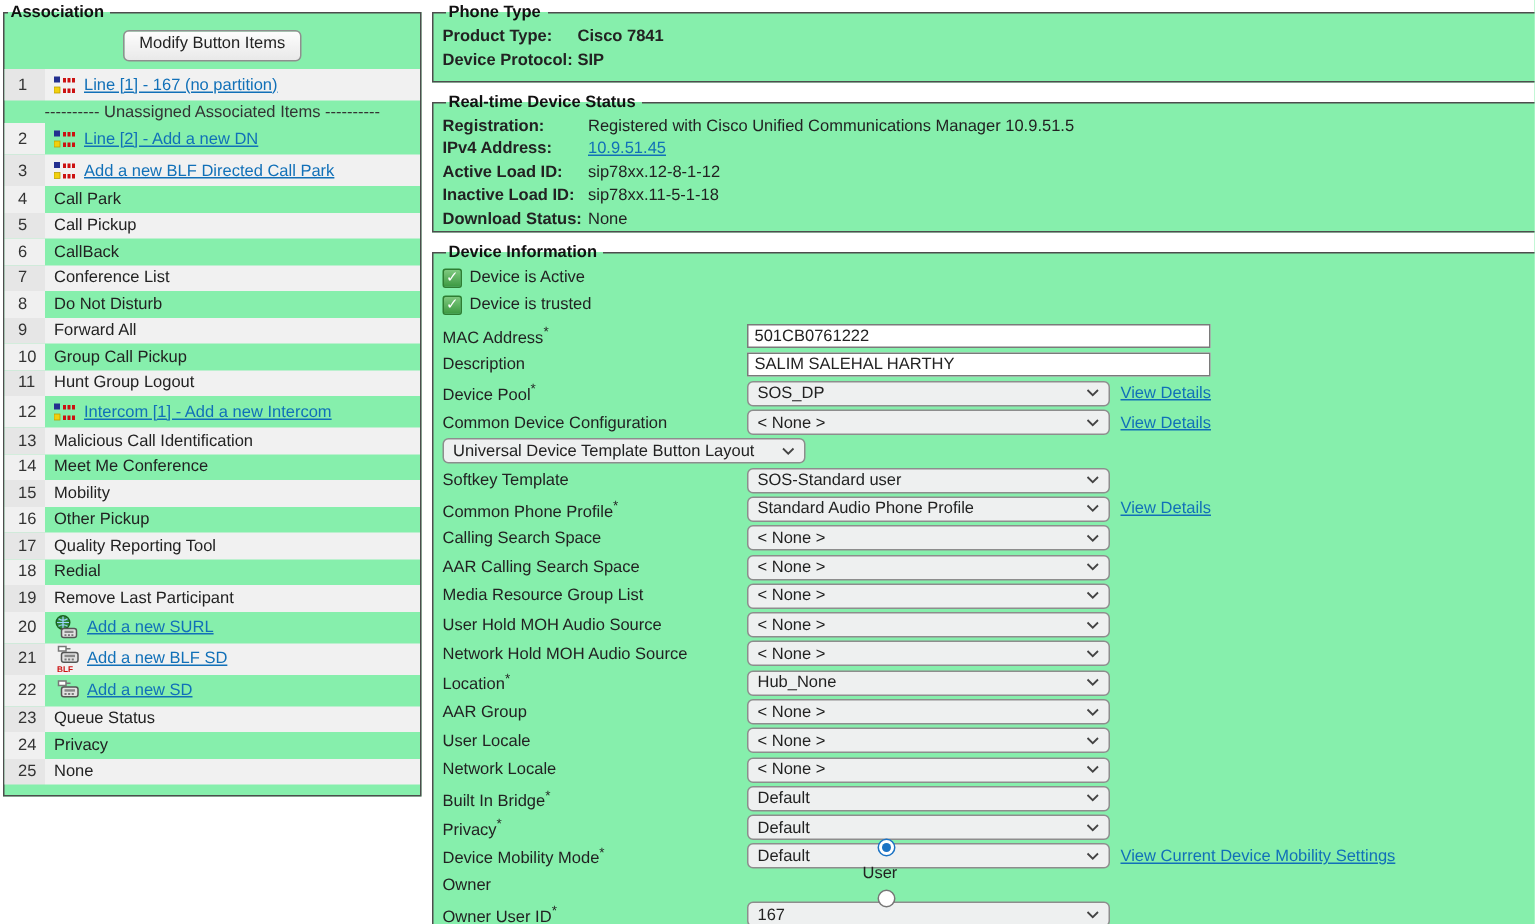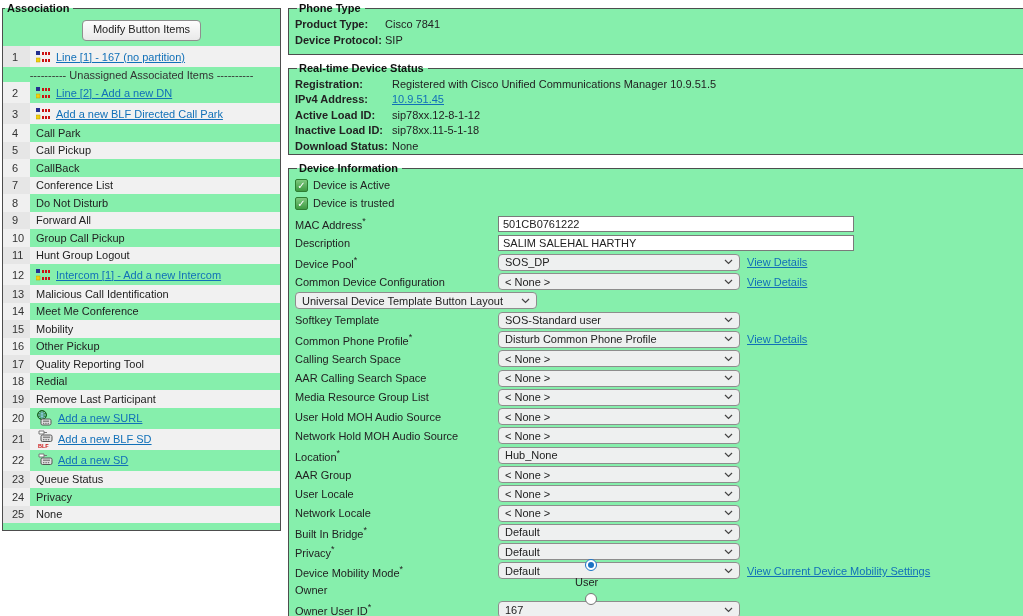--- a/index.html
+++ b/index.html
@@ -35,21 +35,21 @@
   }
   .assoc-row.tall .rbody { min-height:21px; }
   .icon-cell { display:inline-flex; margin-right:4px; flex:none; }
   .sep-row { height:15px; display:flex; align-items:center; justify-content:center; color:#333; }
 
   
   #right-col { position:absolute; left:288px; top:0; width:740px; }
   #phone-type { margin-top:2px; height:53px; padding:2px 0 0 6px; }
   .pt-row { line-height:16px; display:flex; }
   .pt-label { font-weight:bold; width:90px; flex:none; }
-  .pt-value { font-weight:normal; }
+  .pt-value { font-weight:bold; }
   #device-status { margin-top:7px; height:93px; padding:3px 0 0 6px; }
   .ds-row { line-height:15.4px; display:flex; }
   .ds-label { font-weight:bold; width:97px; flex:none; }
   #device-info { margin-top:7px; height:465px; padding:2px 0 0 6px; }
 
   .chk-row { height:18px; display:flex; align-items:center; }
   .chkbox {
     width:13px; height:13px; margin-right:5px; border-radius:2px; flex:none;
     background:linear-gradient(#7ec97f,#3d9a42); border:1px solid #2e7d32;
     color:#fff; font-size:10px; line-height:12px; text-align:center; font-weight:bold;
@@ -58,21 +58,21 @@
   .di-row { height:19.3px; display:flex; align-items:center; }
   .di-label { width:203px; flex:none; color:#222; }
   .di-label sup { font-size:9px; }
   .selbox {
     width:242px; height:17px; background:#eef0f0; border:1px solid #8d8d8d; border-radius:4px;
     display:flex; align-items:center; justify-content:space-between; padding:0 6px; cursor:default;
   }
   .selbox .val { white-space:nowrap; overflow:hidden; }
   .chev { flex:none; margin-left:4px; display:inline-flex; }
   .inpbox {
-    width:356px; height:16px; background:#fff; border:1px solid #7a7a7a;
+    width:309px; height:16px; background:#fff; border:1px solid #7a7a7a;
     display:flex; align-items:center; padding:0 4px; white-space:nowrap; overflow:hidden;
   }
   .side-link { margin-left:7px; white-space:nowrap; }
   .radio-group { display:flex; align-items:center; gap:5px; padding-left:3px;flex-direction:column; }
   .radio { width:12px; height:12px; border-radius:50%; border:1px solid #767676; background:#fff; position:relative; flex:none; }
   .radio.sel { border-color:#1b73c4; }
   .radio.sel::after { content:""; position:absolute; left:2px; top:2px; right:2px; bottom:2px; border-radius:50%; background:#1b73c4; }
   .radio-label { margin-right:8px; }
 </style>
 </head>
@@ -426,21 +426,21 @@
             <span class="chev">
               <svg width="9" height="6" viewBox="0 0 9 6">
                 <path d="M1 1 L4.5 4.5 L8 1" stroke="#444" stroke-width="1.2" fill="none"></path>
               </svg>
             </span>
           </div>
         </div>
         <div class="di-row">
           <span class="di-label"><span>Common Phone Profile</span><sup>*</sup></span>
           <div class="selbox">
-            <span class="val">Disturb Common Phone Profile</span>
+            <span class="val">Standard Audio Phone Profile</span>
             <span class="chev">
               <svg width="9" height="6" viewBox="0 0 9 6">
                 <path d="M1 1 L4.5 4.5 L8 1" stroke="#444" stroke-width="1.2" fill="none"></path>
               </svg>
             </span>
           </div>
           <a class="alink side-link">View Details</a>
         </div>
         <div class="di-row">
           <span class="di-label"><span>Calling Search Space</span></span>

